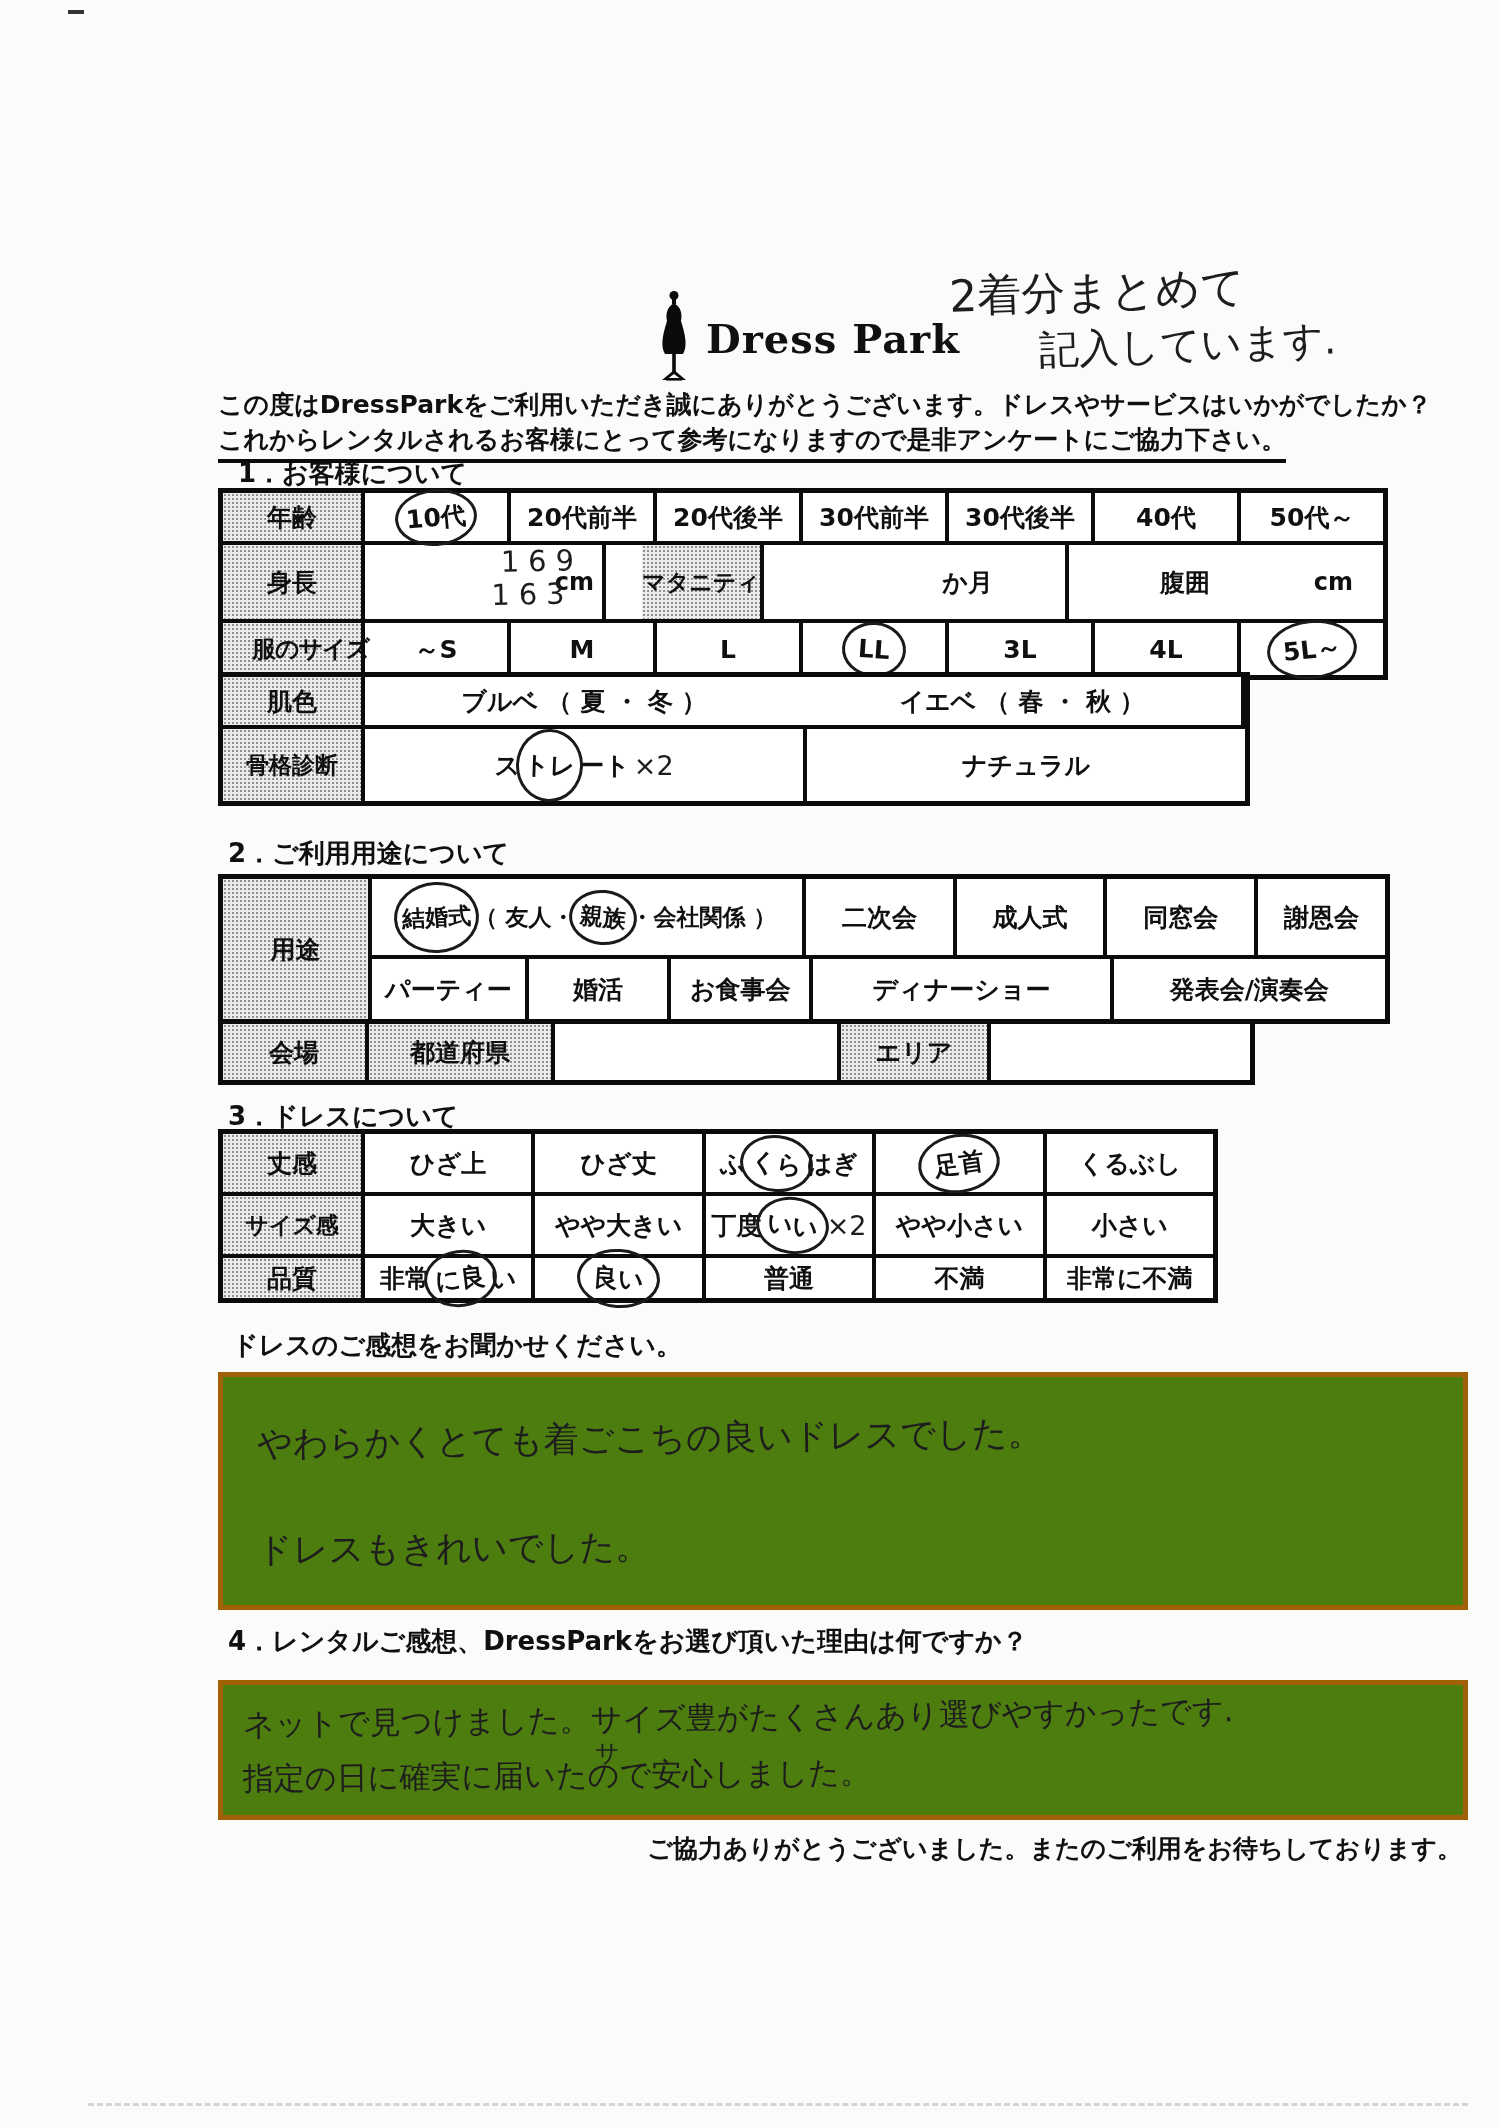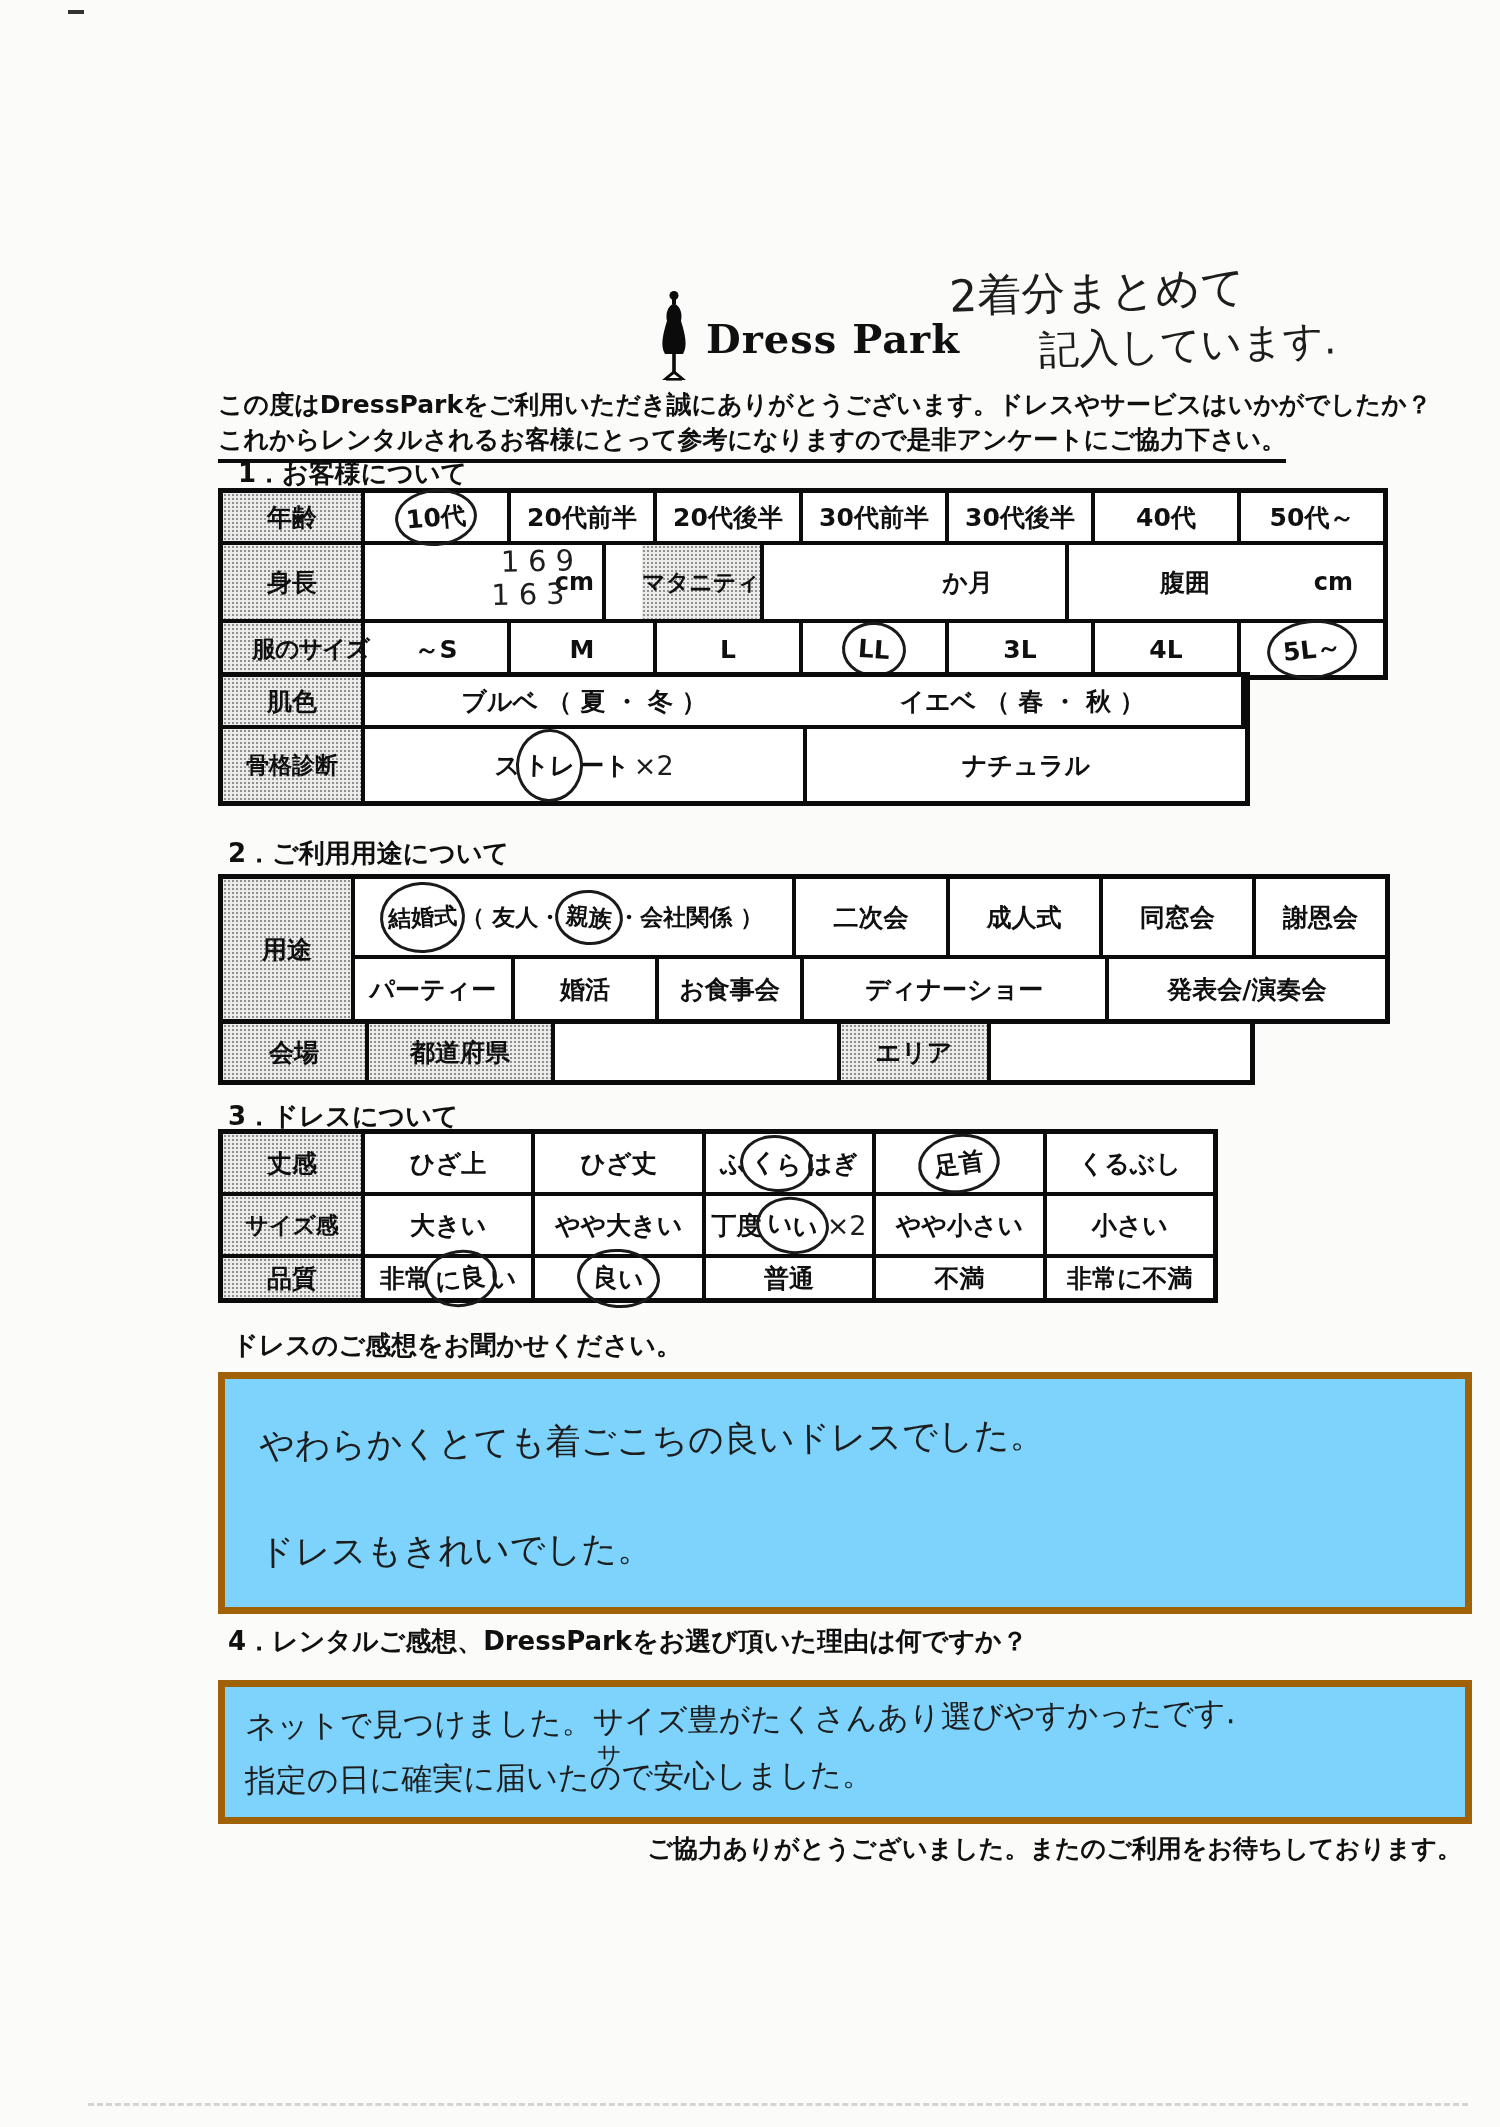--- a/index.html
+++ b/index.html
@@ -29,21 +29,21 @@
   }
   .c.last{border-right:none;}
   
   .circ{
     display:inline-block;border:3px solid #1a1a1a;border-radius:50%;
     padding:9px 8px;margin:-9px -6px;transform:rotate(-5deg);
   }
   .circ-tall{padding:17px 5px;margin:-17px -4px;}
   .circ-wide{padding:10px 13px;margin:-10px -9px;}
   .note-x{font-size:27px;margin-left:4px;}
-  .box{position:absolute;border:7px solid #a16207;background:#7dd3fc;}
+  .box{position:absolute;border:5px solid #a16207;background:#4d7c0f;}
   .seckey{font-size:26px;font-weight:bold;}
   .dash-artifact{position:absolute;background:#333;}
   .bottom-dots{position:absolute;border-top:3px dashed #b5b5b5;}
   .logo-text{font-family:"DejaVu Serif",serif;font-weight:bold;font-size:40px;letter-spacing:1px;}
 </style>
 </head>
 <body>
 
 <div class="dash-artifact" style="left:68px;top:10px;width:16px;height:4px;"></div>
 <div class="bottom-dots" style="left:88px;top:2103px;width:1380px;opacity:.55;"></div>
@@ -133,21 +133,21 @@
         <span>ート</span>
         <span class="hand note-x">×2</span>
     </div>
     <div class="c last" style="flex:1;">ナチュラル</div>
   </div>
 </div>
 
 <div class="abs seckey" style="left:228px;top:836px;">2．ご利用用途について</div>
 
 <div class="tbl" style="left:218px;top:874px;width:1162px;display:flex;">
-  <div class="c shade" style="width:132px;height:140px;">用途</div>
+  <div class="c shade" style="width:149px;height:140px;">用途</div>
   <div style="flex:1;display:flex;flex-direction:column;">
     <div class="row bb" style="height:76px;">
       <div class="c" style="flex:4.4;font-size:23px;">
         <span class="circ circ-tall" style="transform:rotate(-3deg);">結婚式</span>
           <span>（ 友人・</span>
           <span class="circ" style="transform:rotate(5deg);">親族</span>
           <span>・会社関係 ）</span>
       </div>
       <div class="c" style="flex:1.5;">二次会</div>
       <div class="c" style="flex:1.5;">成人式</div>

